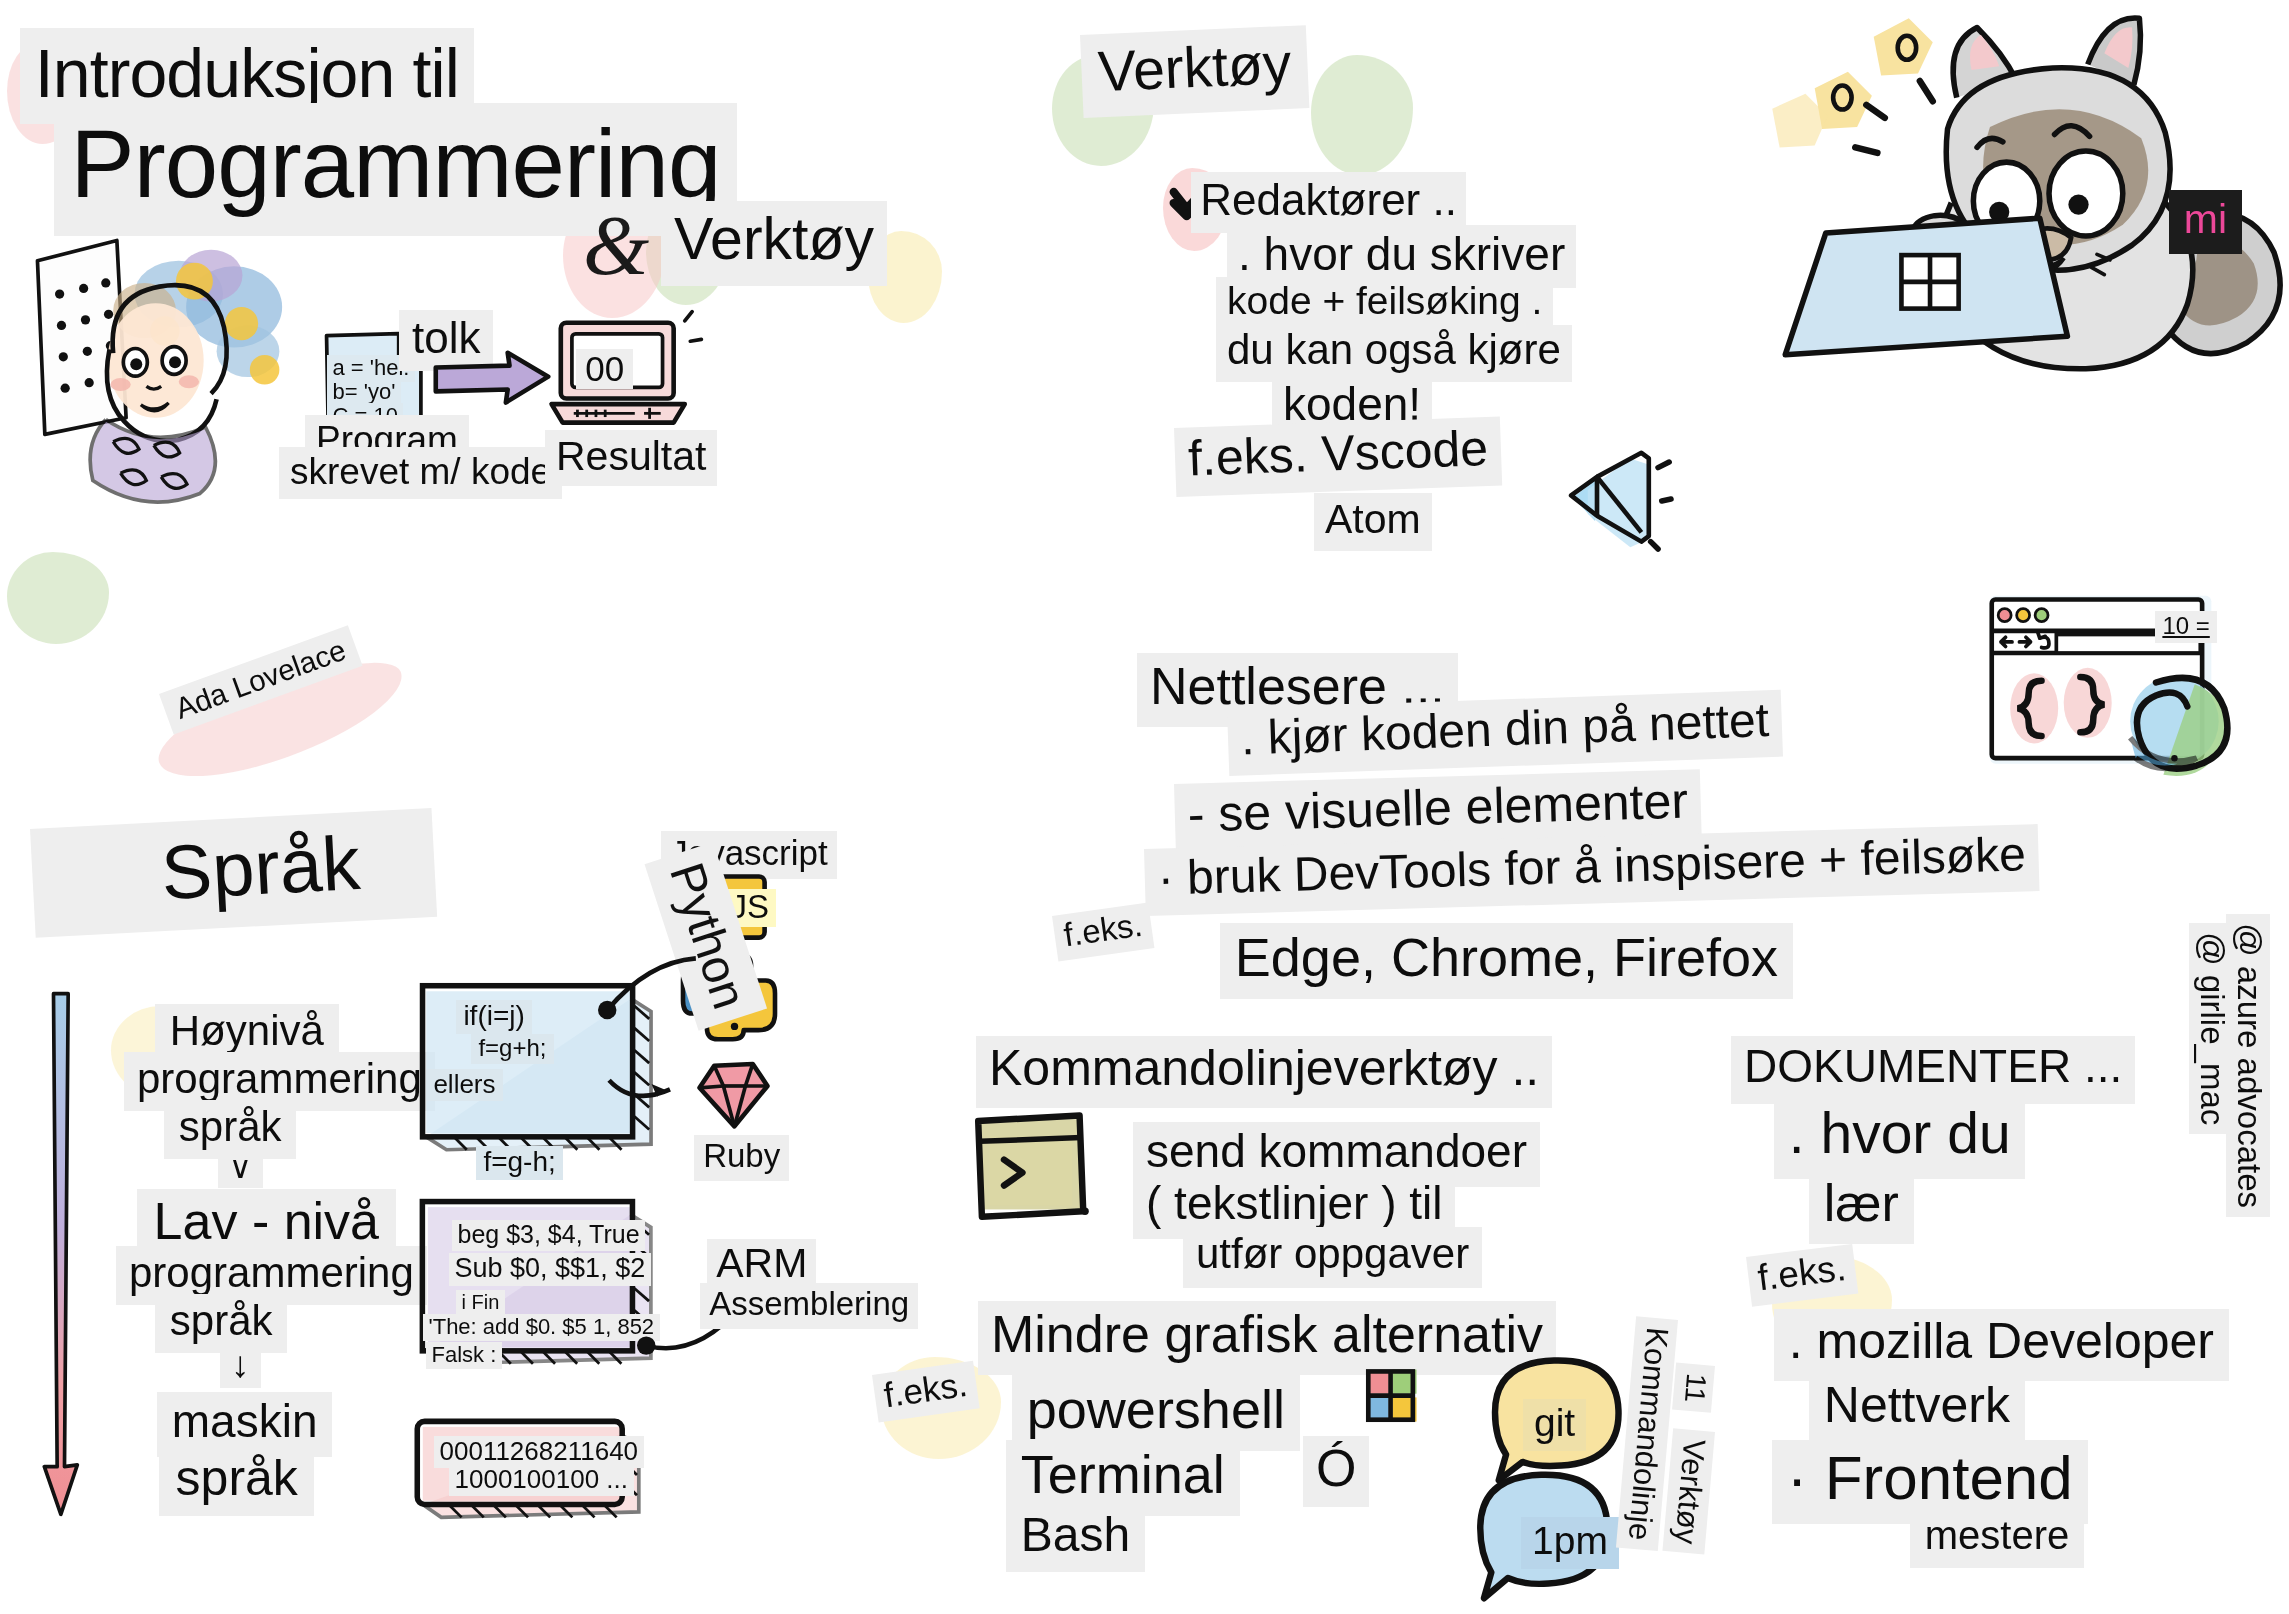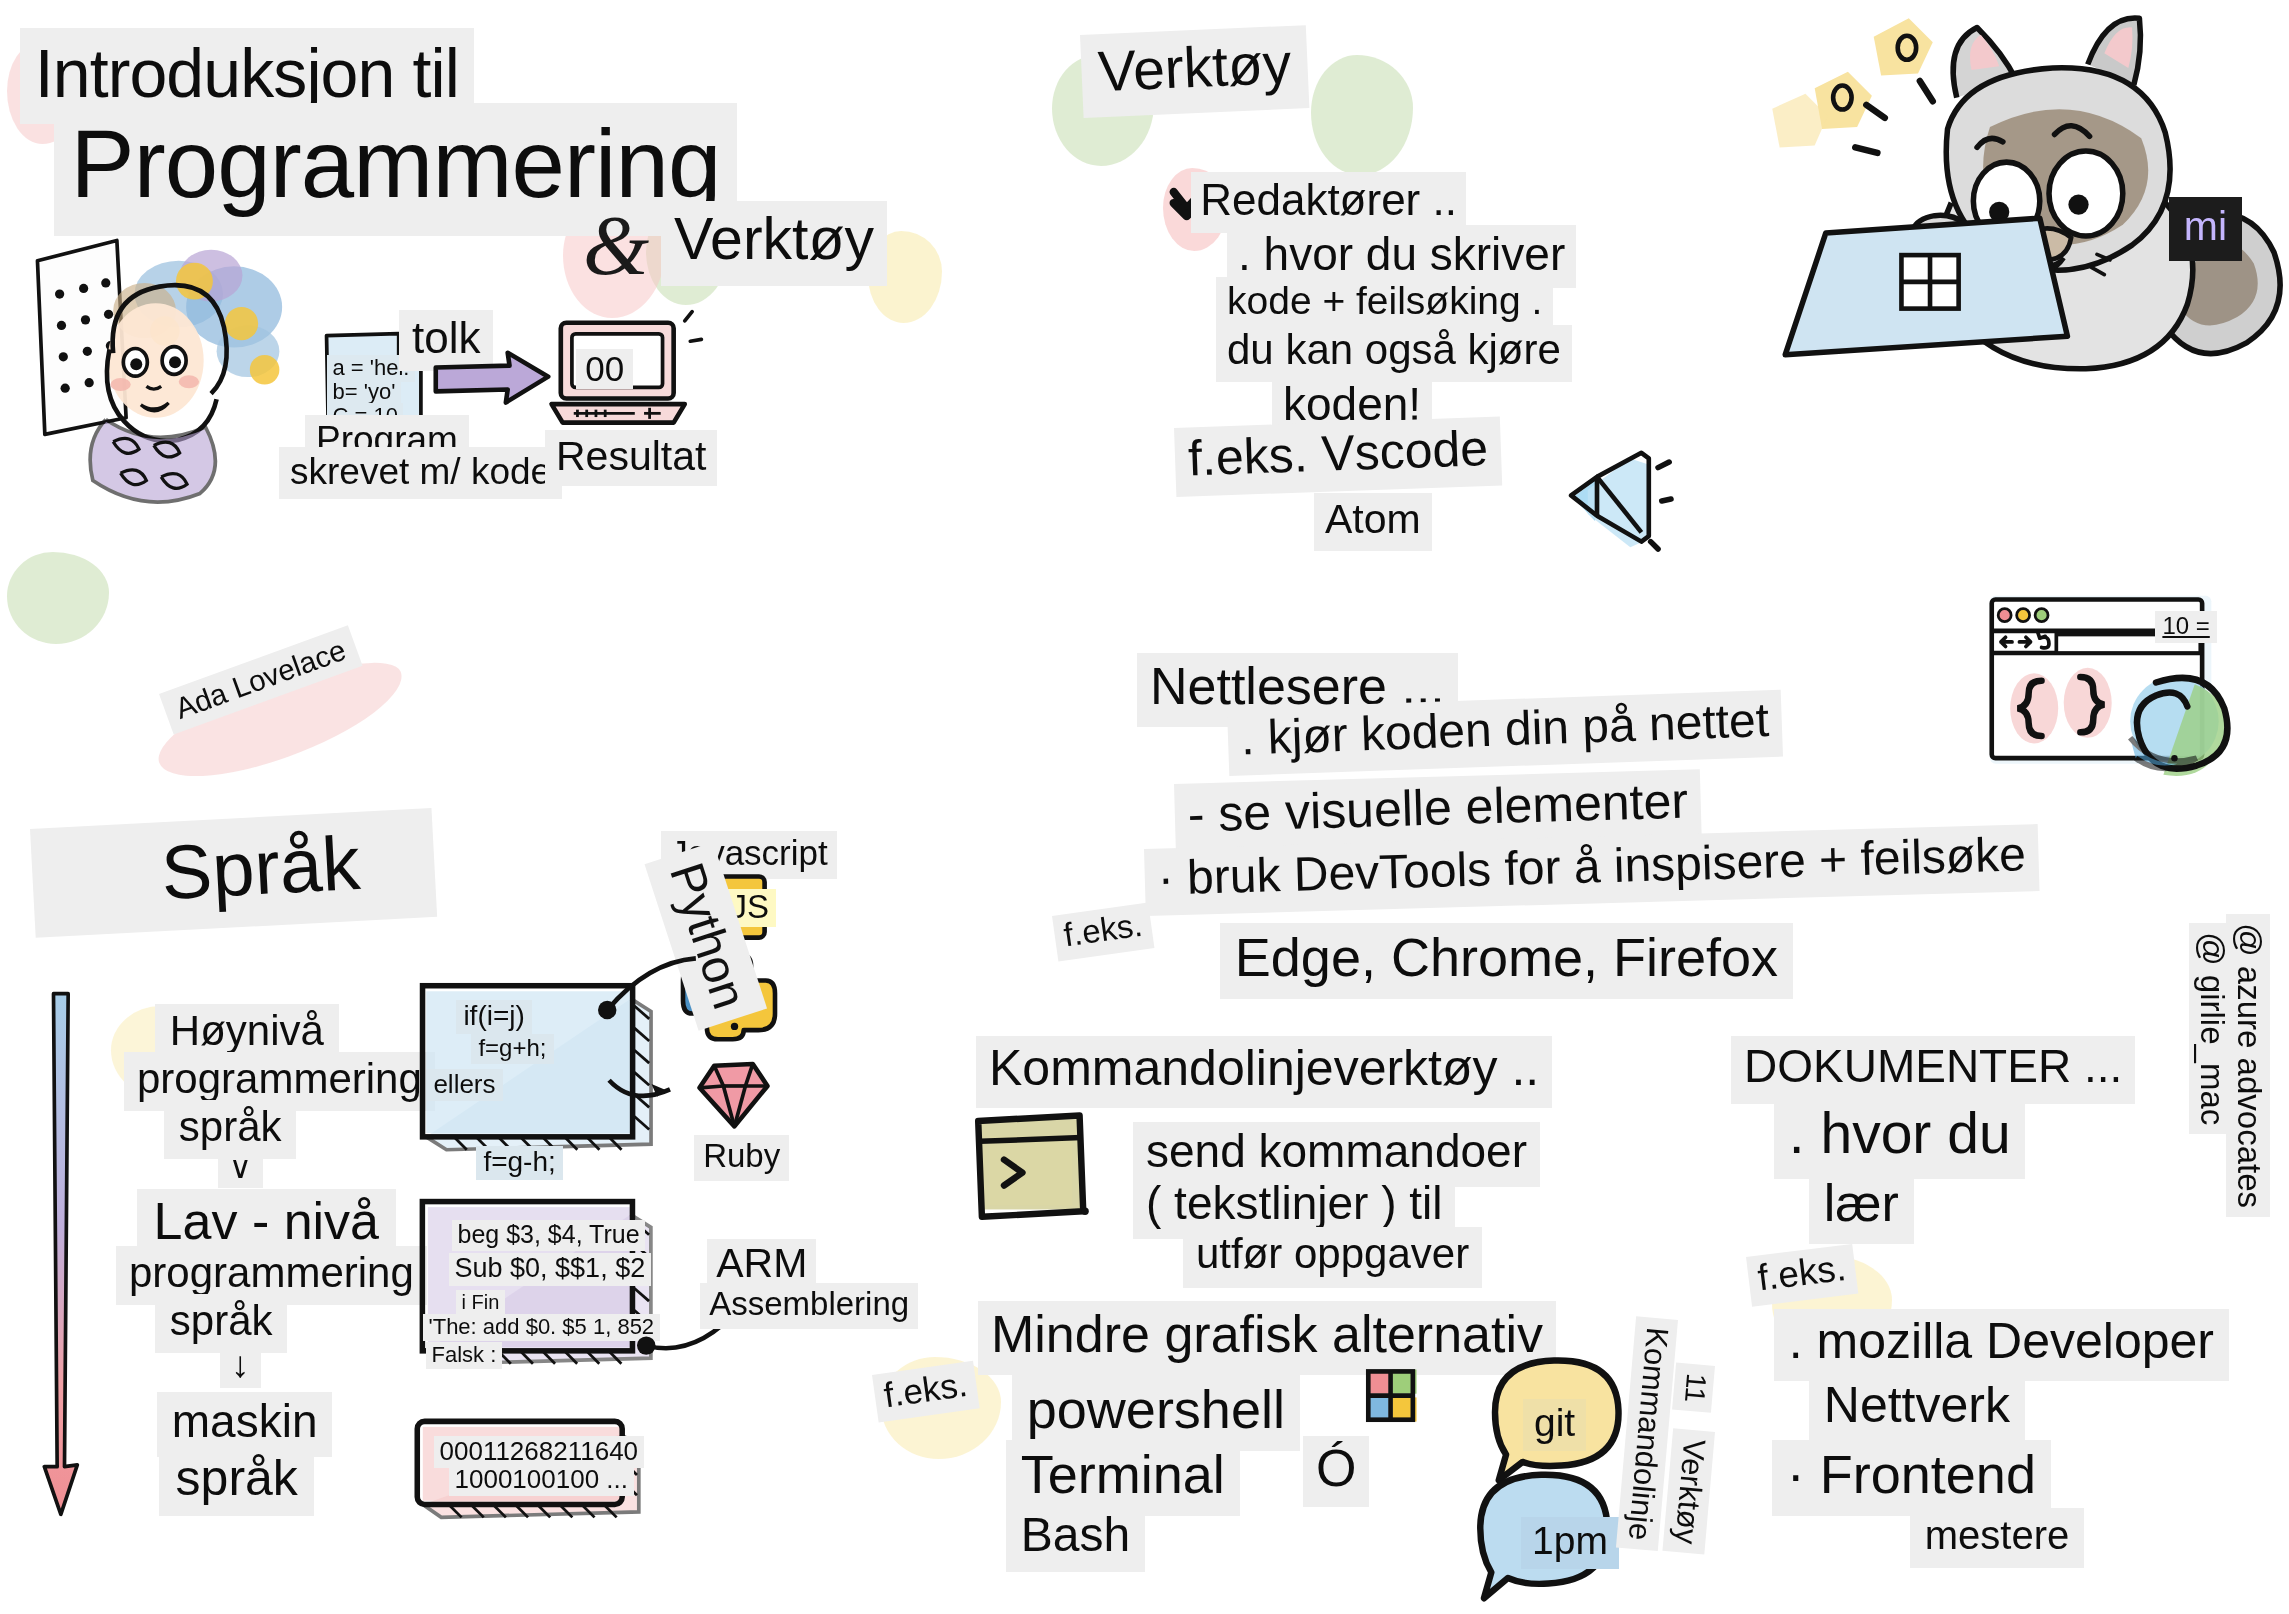--- a/index.html
+++ b/index.html
@@ -206,21 +206,21 @@
 
   <div class="svgwrap" style="left:1772px;top:209px;width:305px;height:166px;">
     <svg width="305" height="166" viewBox="0 0 330 180">
       <path d="M58 26 L290 10 L320 138 L14 158 Z" fill="#cfe4f2" stroke="#111" stroke-width="6" stroke-linejoin="round"></path>
       <rect x="140" y="50" width="62" height="58" fill="#fff" stroke="#111" stroke-width="5"></rect>
       <line x1="171" y1="50" x2="171" y2="108" stroke="#111" stroke-width="5"></line>
       <line x1="140" y1="79" x2="202" y2="79" stroke="#111" stroke-width="5"></line>
     </svg>
   </div>
 
-  <div style="position:absolute;left:2169px;top:197px;background:#1c1c1c;color:#c4b5fd;font-size:41px;padding:5.5px 14.8px 11px 14.8px;">mi</div>
+  <div style="position:absolute;left:2169px;top:190px;background:#1c1c1c;color:#ec4899;font-size:41px;padding:5.5px 14.8px 11px 14.8px;">mi</div>
 
   <div class="svgwrap" style="left:1170px;top:177px;width:50px;height:41px;">
     <svg width="50" height="41" viewBox="0 0 54 44">
       <path d="M4 16 L18 34 L48 2" fill="none" stroke="#111" stroke-width="9" stroke-linecap="round" stroke-linejoin="round"></path>
       <path d="M4 28 L18 42 L48 12" fill="none" stroke="#111" stroke-width="9" stroke-linecap="round" stroke-linejoin="round"></path>
     </svg>
   </div>
   <div class="hl" style="left:1191px;top:172px;font-size:44px;padding:5.5px 9.2px 11px 9.2px;">Redaktører ..</div>
   <div class="hl" style="left:1227px;top:225px;font-size:46px;padding:5.5px 11px 11px 11px;">. hvor du skriver</div>
   <div class="hl" style="left:1216px;top:277px;font-size:39px;padding:3.7px 11px 9.2px 11px;">kode + feilsøking .</div>
@@ -494,20 +494,20 @@
   <div class="hl" style="left:1678px;top:1320px;font-size:31px;transform:rotate(95deg);transform-origin:left top;padding:3.7px 9.2px 7.4px 9.2px;">Kommandolinje</div>
   <div class="hl" style="left:1715px;top:1366px;font-size:28px;transform:rotate(95deg);transform-origin:left top;padding:3.7px 9.2px 7.4px 9.2px;">11</div>
   <div class="hl" style="left:1715px;top:1432px;font-size:31px;transform:rotate(95deg);transform-origin:left top;padding:3.7px 9.2px 7.4px 9.2px;">Verktøy</div>
 
   <div class="hl" style="left:1731px;top:1036px;font-size:46px;padding:7.4px 13px 14.8px 13px;">DOKUMENTER ...</div>
   <div class="hl" style="left:1774px;top:1098px;font-size:57px;padding:7.4px 14.8px 16.6px 14.8px;">. hvor du</div>
   <div class="hl" style="left:1809px;top:1170px;font-size:52px;padding:7.4px 14.8px 14.8px 14.8px;">lær</div>
   <div class="hl" style="left:1746px;top:1257px;font-size:37px;transform:rotate(-7deg);transform-origin:left top;padding:3.7px 9.2px 9.2px 9.2px;">f.eks.</div>
   <div class="hl" style="left:1774px;top:1309px;font-size:50px;padding:7.4px 14.8px 14.8px 14.8px;">. mozilla Developer</div>
   <div class="hl" style="left:1809px;top:1373px;font-size:50px;padding:7.4px 14.8px 14.8px 14.8px;">Nettverk</div>
-  <div class="hl" style="left:1772px;top:1440px;font-size:54px;padding:7.4px 14.8px 14.8px 14.8px;">· Frontend</div>
+  <div class="hl" style="left:1772px;top:1440px;font-size:62px;padding:7.4px 14.8px 14.8px 14.8px;">· Frontend</div>
   <div class="hl" style="left:1910px;top:1508px;font-size:40px;padding:7.4px 14.8px 13px 14.8px;">mestere</div>
 
   <div class="hl" style="left:2270px;top:914px;font-size:33px;transform:rotate(90deg);transform-origin:left top;padding:3.7px 9.2px 7.4px 9.2px;">@ azure advocates</div>
   <div class="hl" style="left:2233px;top:923px;font-size:33px;transform:rotate(90deg);transform-origin:left top;padding:3.7px 9.2px 7.4px 9.2px;">@ girlie_mac</div>
 
 </div>
 
 
 </body></html>

